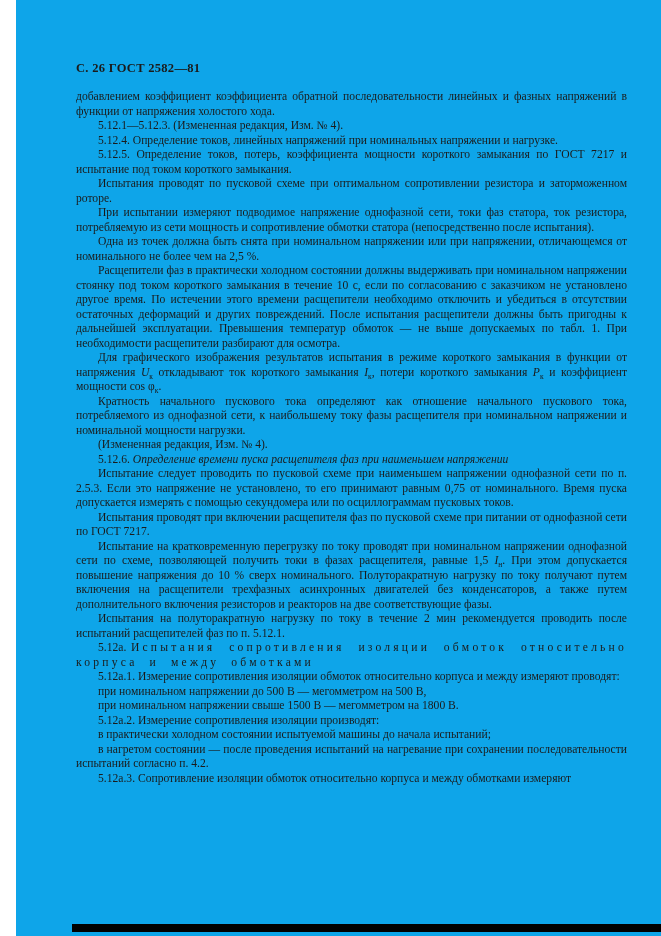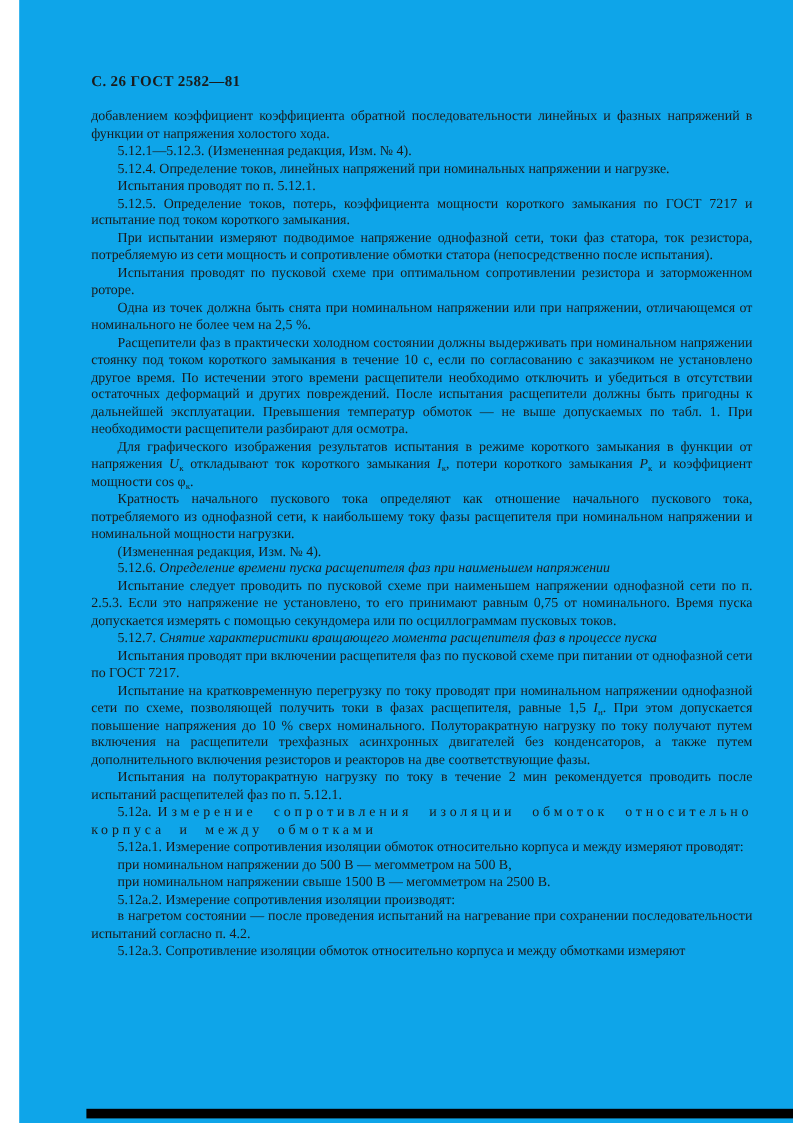--- a/index.html
+++ b/index.html
@@ -64,39 +64,38 @@
 </head>
 <body style="background: rgb(255, 255, 255);">
 
 <div class="page" style="color: rgb(27, 27, 27);">
   <div class="page-header">С. 26 ГОСТ 2582—81</div>
 
   <div class="doc-body">
       <p class="noindent"><span class="normal">добавлением коэффициент коэффициента обратной последовательности линейных и фазных напряжений в функции от напряжения холостого хода.</span></p>
       <p><span class="normal">5.12.1—5.12.3. </span><span class="bold">(Измененная редакция, Изм. № 4).</span></p>
       <p><span class="normal">5.12.4. Определение токов, линейных напряжений при номинальных напряжении и нагрузке.</span></p>
-      <p><span class="normal">Испытания проводят по п. 5.12.1.</span></p>
       <p><span class="normal">5.12.5. Определение токов, потерь, коэффициента мощности короткого замыкания по ГОСТ 7217 и испытание под током короткого замыкания.</span></p>
+      <p><span class="normal">Испытания проводят по пусковой схеме при оптимальном сопротивлении резистора и заторможенном роторе.</span></p>
       <p><span class="normal">При испытании измеряют подводимое напряжение однофазной сети, токи фаз статора, ток резистора, потребляемую из сети мощность и сопротивление обмотки статора (непосредственно после испытания).</span></p>
-      <p><span class="normal">Испытания проводят по пусковой схеме при оптимальном сопротивлении резистора и заторможенном роторе.</span></p>
       <p><span class="normal">Одна из точек должна быть снята при номинальном напряжении или при напряжении, отличающемся от номинального не более чем на 2,5 %.</span></p>
       <p><span class="normal">Расщепители фаз в практически холодном состоянии должны выдерживать при номинальном напряжении стоянку под током короткого замыкания в течение 10 с, если по согласованию с заказчиком не установлено другое время. По истечении этого времени расщепители необходимо отключить и убедиться в отсутствии остаточных деформаций и других повреждений. После испытания расщепители должны быть пригодны к дальнейшей эксплуатации. Превышения температур обмоток — не выше допускаемых по табл. 1. При необходимости расщепители разбирают для осмотра.</span></p>
       <p><span class="normal">Для графического изображения результатов испытания в режиме короткого замыкания в функции от напряжения </span><span class="italic">U</span><span class="sub">к</span><span class="normal"> откладывают ток короткого замыкания </span><span class="italic">I</span><span class="sub">к</span><span class="normal">, потери короткого замыкания </span><span class="italic">P</span><span class="sub">к</span><span class="normal"> и коэффициент мощности cos φ</span><span class="sub">к</span><span class="normal">.</span></p>
       <p><span class="normal">Кратность начального пускового тока определяют как отношение начального пускового тока, потребляемого из однофазной сети, к наибольшему току фазы расщепителя при номинальном напряжении и номинальной мощности нагрузки.</span></p>
       <p><span class="bold">(Измененная редакция, Изм. № 4).</span></p>
       <p><span class="normal">5.12.6. </span><span class="italic">Определение времени пуска расщепителя фаз при наименьшем напряжении</span></p>
       <p><span class="normal">Испытание следует проводить по пусковой схеме при наименьшем напряжении однофазной сети по п. 2.5.3. Если это напряжение не установлено, то его принимают равным 0,75 от номинального. Время пуска допускается измерять с помощью секундомера или по осциллограммам пусковых токов.</span></p>
-      <p><span class="normal">5.12.7. </span><span class="italic">Снятие характеристики вращающего момента расщепителя фаз в процессе пуска</span></p>
       <p><span class="normal">Испытания проводят при включении расщепителя фаз по пусковой схеме при питании от однофазной сети по ГОСТ 7217.</span></p>
       <p><span class="normal">Испытание на кратковременную перегрузку по току проводят при номинальном напряжении однофазной сети по схеме, позволяющей получить токи в фазах расщепителя, равные 1,5 </span><span class="italic">I</span><span class="sub">н</span><span class="normal">. При этом допускается повышение напряжения до 10 % сверх номинального. Полуторакратную нагрузку по току получают путем включения на расщепители трехфазных асинхронных двигателей без конденсаторов, а также путем дополнительного включения резисторов и реакторов на две соответствующие фазы.</span></p>
       <p><span class="normal">Испытания на полуторакратную нагрузку по току в течение 2 мин рекомендуется проводить после испытаний расщепителей фаз по п. 5.12.1.</span></p>
-      <p><span class="normal">5.12а. </span><span class="spaced">Измерение сопротивления изоляции обмоток относительно корпуса и между обмотками</span></p>
+      <p><span class="normal">5.12а. </span><span class="spaced">Испытания сопротивления изоляции обмоток относительно корпуса и между обмотками</span></p>
       <p><span class="normal">5.12а.1. Измерение сопротивления изоляции обмоток относительно корпуса и между измеряют проводят:</span></p>
       <p><span class="normal">при номинальном напряжении до 500 В — мегомметром на 500 В,</span></p>
-      <p><span class="normal">при номинальном напряжении свыше 1500 В — мегомметром на 2500 В.</span></p>
+      <p><span class="normal">при номинальном напряжении свыше 1500 В — мегомметром на 1800 В.</span></p>
       <p><span class="normal">5.12а.2. Измерение сопротивления изоляции производят:</span></p>
+      <p><span class="normal">в практически холодном состоянии испытуемой машины до начала испытаний;</span></p>
       <p><span class="normal">в нагретом состоянии — после проведения испытаний на нагревание при сохранении последовательности испытаний согласно п. 4.2.</span></p>
       <p><span class="normal">5.12а.3. Сопротивление изоляции обмоток относительно корпуса и между обмотками измеряют</span></p>
     </div>
 
   <div class="edge-right" style="background: rgb(0, 0, 0);"></div>
   <div class="edge-bottom" style="background: rgb(0, 0, 0);"></div>
 </div>
 
 </body></html>

